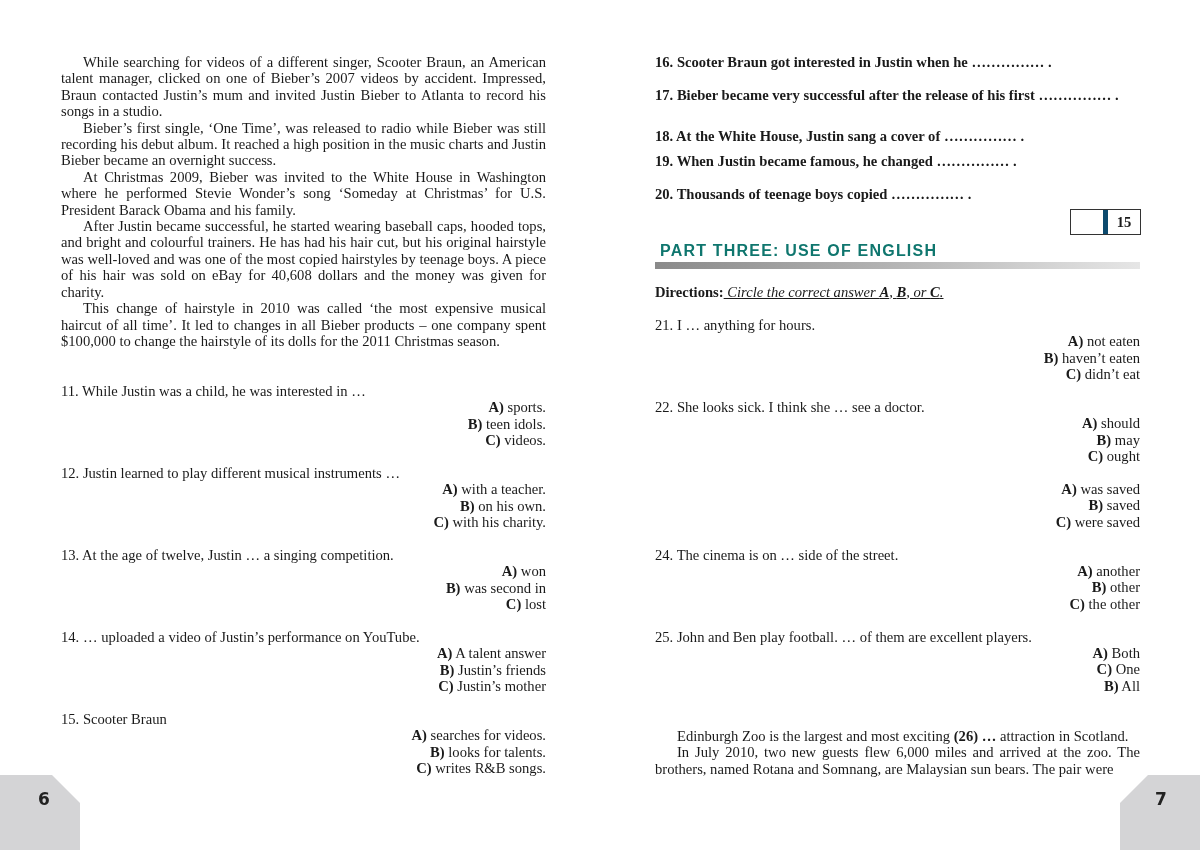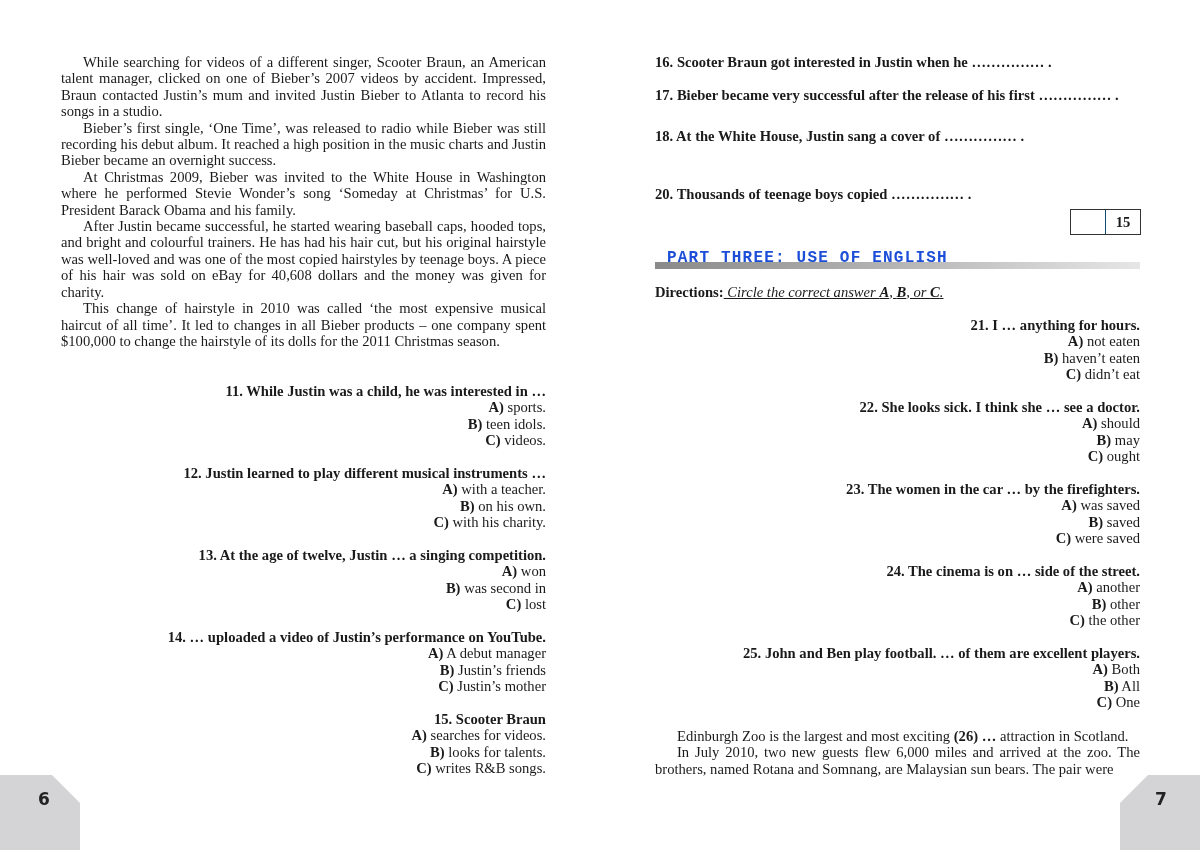--- a/index.html
+++ b/index.html
@@ -4,30 +4,30 @@
 <style>
   html, body { margin:0; padding:0; }
   body { width:1200px; height:850px; background:#ffffff; position:relative; overflow:hidden;
          font-family:"Liberation Serif", serif; color:#1a1a1a; font-size:14.6px; line-height:16.4px; }
   .page { position:absolute; top:0; height:850px; }
   .left { left:61px; width:485px; }
   .right { left:655px; width:485px; }
   .para { margin:0; text-align:justify; text-indent:22px; }
   .passage { position:absolute; top:54px; left:0; width:485px; }
   .q { margin:0 0 16.4px 0; }
-  .q .qt { font-weight:bold; display:block;text-align:right; }
+  .q .qt { font-weight:normal; display:block; }
   .q .opt { display:block;text-align:right; }
   .q .opt b { font-weight:bold; }
   .left-qs { position:absolute; top:383px; left:0; width:485px; }
   .gap-q { font-weight:bold; margin:0; position:absolute; left:0; white-space:nowrap; }
   .score-box { position:absolute; top:209px; left:415px; width:69px; height:24px; border:1px solid #333; display:flex; }
-  .score-box .cell { flex:1; border-left:1px solid #0c4a6e; text-align:center; font-weight:bold; line-height:24px; font-size:14.6px; }
+  .score-box .cell { flex:1; border-left:5px solid #0c4a6e; text-align:center; font-weight:bold; line-height:24px; font-size:14.6px; }
   .score-box .cell:first-child { border-left:none; }
-  .part-title { position:absolute; top:238px; left:0; font-family:Liberation Mono, monospace; font-weight:bold;
-                font-size:16px; letter-spacing:1.2px; color:#1d4ed8; margin:12px; }
+  .part-title { position:absolute; top:238px; left:0; font-family:Liberation Sans, sans-serif; font-weight:bold;
+                font-size:16px; letter-spacing:1.2px; color:#0f766e; margin:5px; }
   .part-bar { position:absolute; top:262px; left:0; width:485px; height:7px;
               background:linear-gradient(to right, #8a8a8a 0%, #b5b5b5 50%, #e6e6e6 100%); }
   .directions { position:absolute; top:284px; left:0; margin:0; }
   .directions i { font-style:italic;text-decoration:underline; }
   .right-qs { position:absolute; top:317px; left:0; width:485px; }
   .zoo { position:absolute; top:728px; left:0; width:485px; }
   .tab { position:absolute; top:775px; width:80px; height:75px; background:#d4d4d6; }
   .tab-left { left:0; clip-path:polygon(0 0, 52px 0, 80px 28px, 80px 75px, 0 75px); }
   .tab-right { right:0; clip-path:polygon(28px 0, 80px 0, 80px 75px, 0 75px, 0 28px); }
   .pnum { position:absolute; font-family:"DejaVu Sans", sans-serif; font-weight:bold; font-size:17px; color:#222; top:16px; }
@@ -60,41 +60,42 @@
       <span class="opt"><b>C)</b> <span>with his charity.</span></span>
     </div>
     <div class="q">
       <span class="qt">13. At the age of twelve, Justin … a singing competition.</span>
       <span class="opt"><b>A)</b> <span>won</span></span>
       <span class="opt"><b>B)</b> <span>was second in</span></span>
       <span class="opt"><b>C)</b> <span>lost</span></span>
     </div>
     <div class="q">
       <span class="qt">14. … uploaded a video of Justin’s performance on YouTube.</span>
-      <span class="opt"><b>A)</b> <span>A debut manager</span></span>
+      <span class="opt"><b>A)</b> <span>A talent answer</span></span>
       <span class="opt"><b>B)</b> <span>Justin’s friends</span></span>
       <span class="opt"><b>C)</b> <span>Justin’s mother</span></span>
     </div>
     <div class="q">
       <span class="qt">15. Scooter Braun</span>
       <span class="opt"><b>A)</b> <span>searches for videos.</span></span>
       <span class="opt"><b>B)</b> <span>looks for talents.</span></span>
       <span class="opt"><b>C)</b> <span>writes R&amp;B songs.</span></span>
     </div>
   </div>
 </div>
 
 <div class="tab tab-left">
   <span class="pnum">6</span>
 </div>
 
 <div class="page right">
   <p class="gap-q" style="top:54px">16. Scooter Braun got interested in Justin when he …………… .</p>
   <p class="gap-q" style="top:87px">17. Bieber became very successful after the release of his first …………… .</p>
   <p class="gap-q" style="top:128px">18. At the White House, Justin sang a cover of …………… .</p>
+  <p class="gap-q" style="top:153px">19. When Justin became famous, he changed …………… .</p>
   <p class="gap-q" style="top:186px">20. Thousands of teenage boys copied …………… .</p>
 
   <div class="score-box">
     <span class="cell"></span>
     <span class="cell">15</span>
   </div>
 
   <h2 class="part-title">PART THREE: USE OF ENGLISH</h2>
   <div class="part-bar"></div>
 
@@ -107,36 +108,35 @@
       <span class="opt"><b>B)</b> <span>haven’t eaten</span></span>
       <span class="opt"><b>C)</b> <span>didn’t eat</span></span>
     </div>
     <div class="q">
       <span class="qt">22. She looks sick. I think she … see a doctor.</span>
       <span class="opt"><b>A)</b> <span>should</span></span>
       <span class="opt"><b>B)</b> <span>may</span></span>
       <span class="opt"><b>C)</b> <span>ought</span></span>
     </div>
     <div class="q">
-      <span class="qt">23. The women in the car … by the firefighters.</span>
       <span class="opt"><b>A)</b> <span>was saved</span></span>
       <span class="opt"><b>B)</b> <span>saved</span></span>
       <span class="opt"><b>C)</b> <span>were saved</span></span>
     </div>
     <div class="q">
       <span class="qt">24. The cinema is on … side of the street.</span>
       <span class="opt"><b>A)</b> <span>another</span></span>
       <span class="opt"><b>B)</b> <span>other</span></span>
       <span class="opt"><b>C)</b> <span>the other</span></span>
     </div>
     <div class="q">
       <span class="qt">25. John and Ben play football. … of them are excellent players.</span>
       <span class="opt"><b>A)</b> <span>Both</span></span>
+      <span class="opt"><b>C)</b> <span>One</span></span>
       <span class="opt"><b>B)</b> <span>All</span></span>
-      <span class="opt"><b>C)</b> <span>One</span></span>
     </div>
   </div>
 
   <div class="zoo">
     <p class="para"><span>Edinburgh Zoo is the largest and most exciting </span><b>(26) …</b><span> attraction in Scotland.</span></p>
     <p class="para">In July 2010, two new guests flew 6,000 miles and arrived at the zoo. The brothers, named Rotana and Somnang, are Malaysian sun bears. The pair were</p>
   </div>
 </div>
 
 <div class="tab tab-right">

